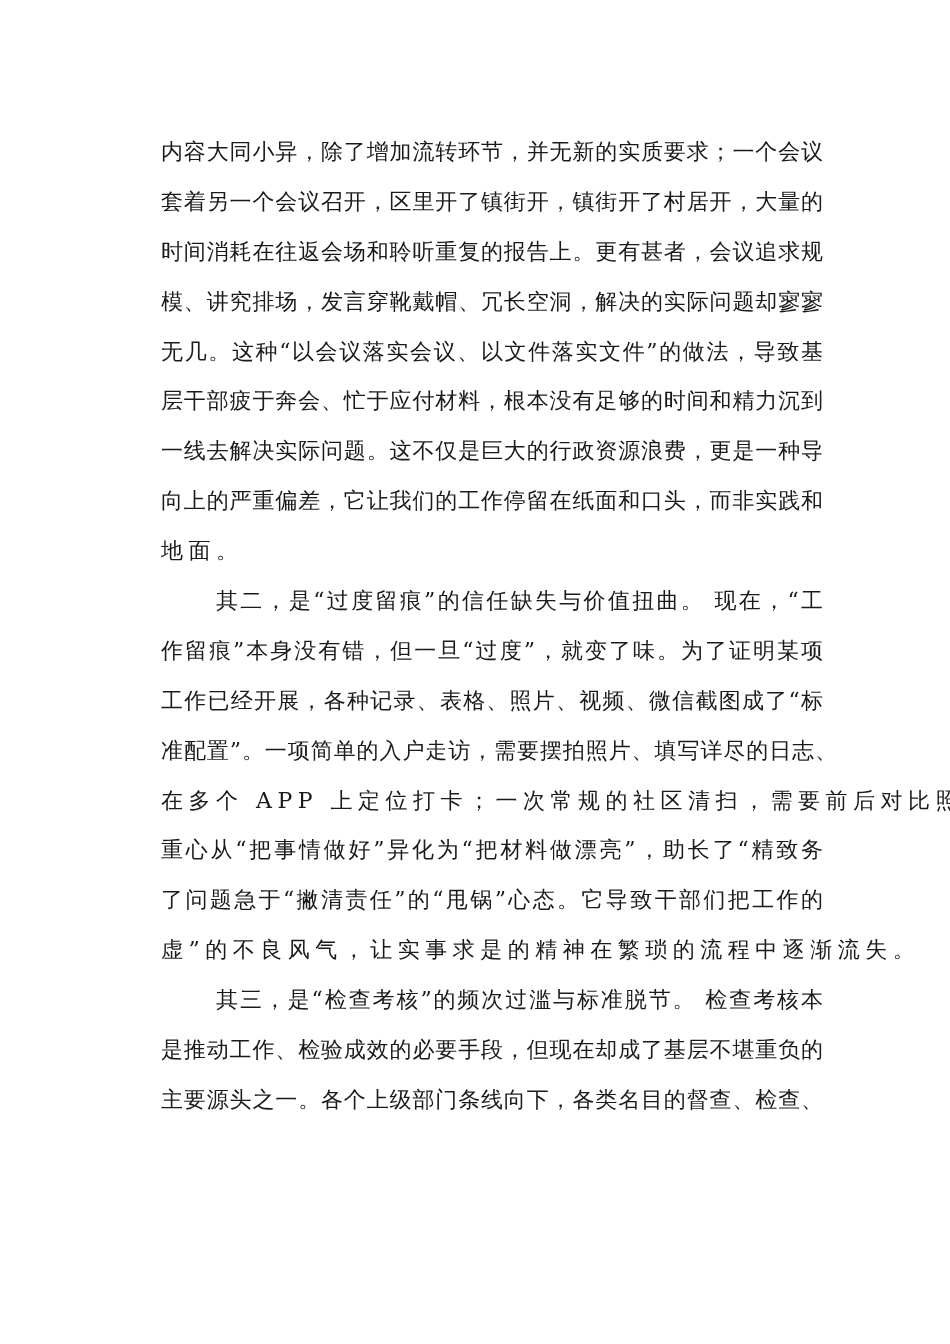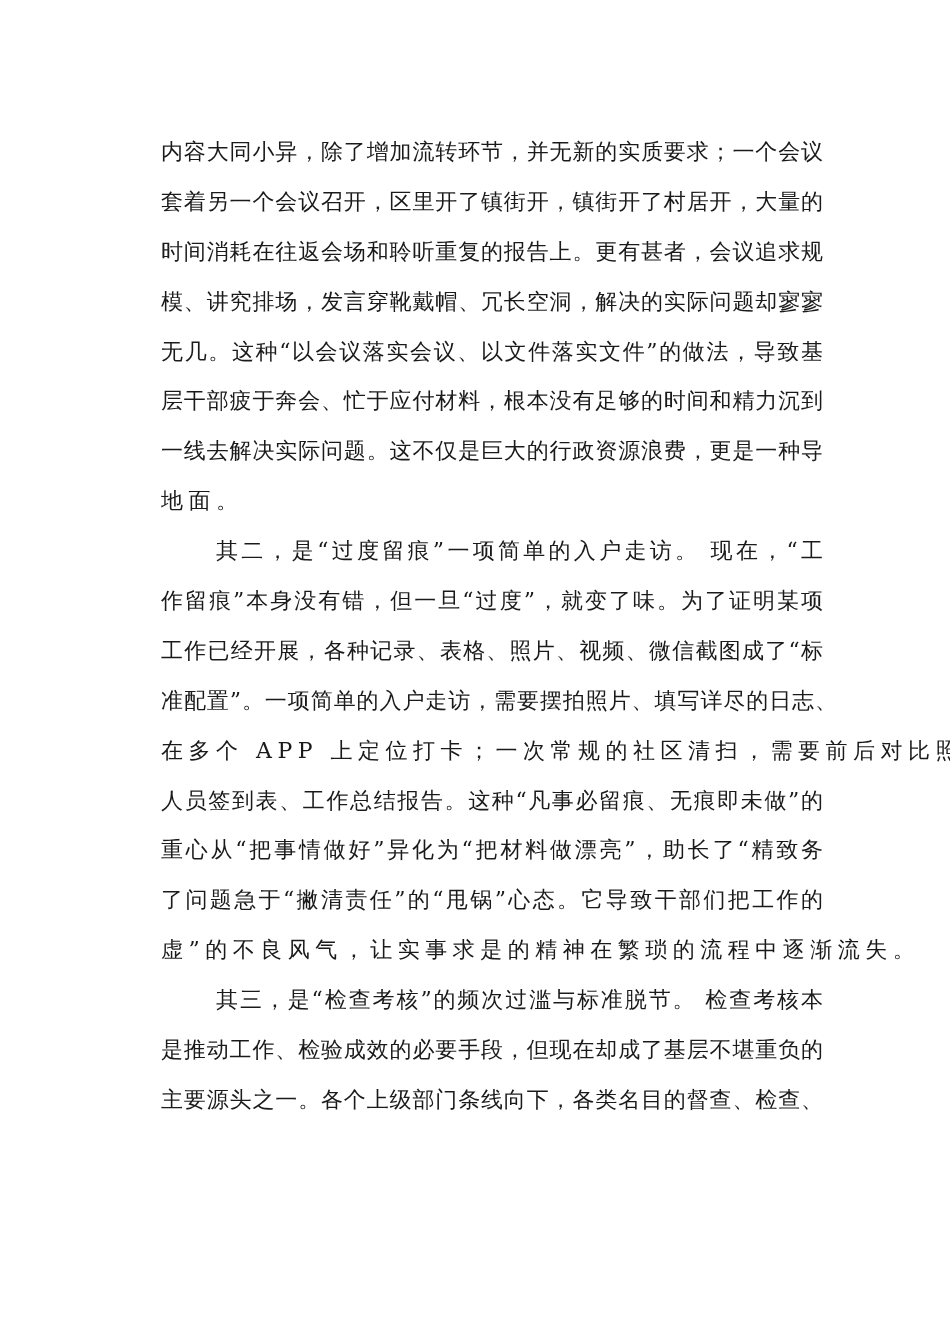--- a/index.html
+++ b/index.html
@@ -57,30 +57,30 @@
   <div class="body-text">
 
     <div>
       <div class="line">内容大同小异，除了增加流转环节，并无新的实质要求；一个会议</div>
       <div class="line">套着另一个会议召开，区里开了镇街开，镇街开了村居开，大量的</div>
       <div class="line">时间消耗在往返会场和聆听重复的报告上。更有甚者，会议追求规</div>
       <div class="line">模、讲究排场，发言穿靴戴帽、冗长空洞，解决的实际问题却寥寥</div>
       <div class="line">无几。这种“以会议落实会议、以文件落实文件”的做法，导致基</div>
       <div class="line">层干部疲于奔会、忙于应付材料，根本没有足够的时间和精力沉到</div>
       <div class="line">一线去解决实际问题。这不仅是巨大的行政资源浪费，更是一种导</div>
+      <div class="line">向上的严重偏差，它让我们的工作停留在纸面和口头，而非实践和</div>
       <div class="line short">地面。</div>
     </div>
 
     <div>
-      <div class="line indent">其二，是“过度留痕”一项简单的入户走访。 现在，“工</div>
+      <div class="line indent">其二，是“过度留痕”的信任缺失与价值扭曲。 现在，“工</div>
       <div class="line">作留痕”本身没有错，但一旦“过度”，就变了味。为了证明某项</div>
       <div class="line">工作已经开展，各种记录、表格、照片、视频、微信截图成了“标</div>
       <div class="line overhang">准配置”。一项简单的入户走访，需要摆拍照片、填写详尽的日志、</div>
       <div class="line short">在多个 APP 上定位打卡；一次常规的社区清扫，需要前后对比照、</div>
-      <div class="line">人员签到表、工作总结报告。这种“凡事必留痕、无痕即未做”的</div>
       <div class="line">重心从“把事情做好”异化为“把材料做漂亮”，助长了“精致务</div>
       <div class="line">了问题急于“撇清责任”的“甩锅”心态。它导致干部们把工作的</div>
       <div class="line short">虚”的不良风气，让实事求是的精神在繁琐的流程中逐渐流失。</div>
     </div>
 
     <div>
       <div class="line indent">其三，是“检查考核”的频次过滥与标准脱节。 检查考核本</div>
       <div class="line">是推动工作、检验成效的必要手段，但现在却成了基层不堪重负的</div>
       <div class="line">主要源头之一。各个上级部门条线向下，各类名目的督查、检查、</div>
     </div>

